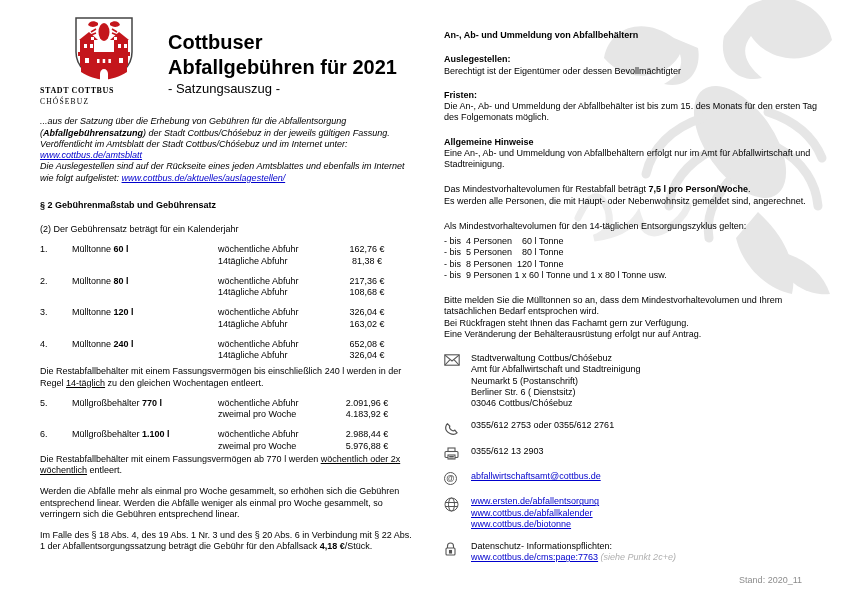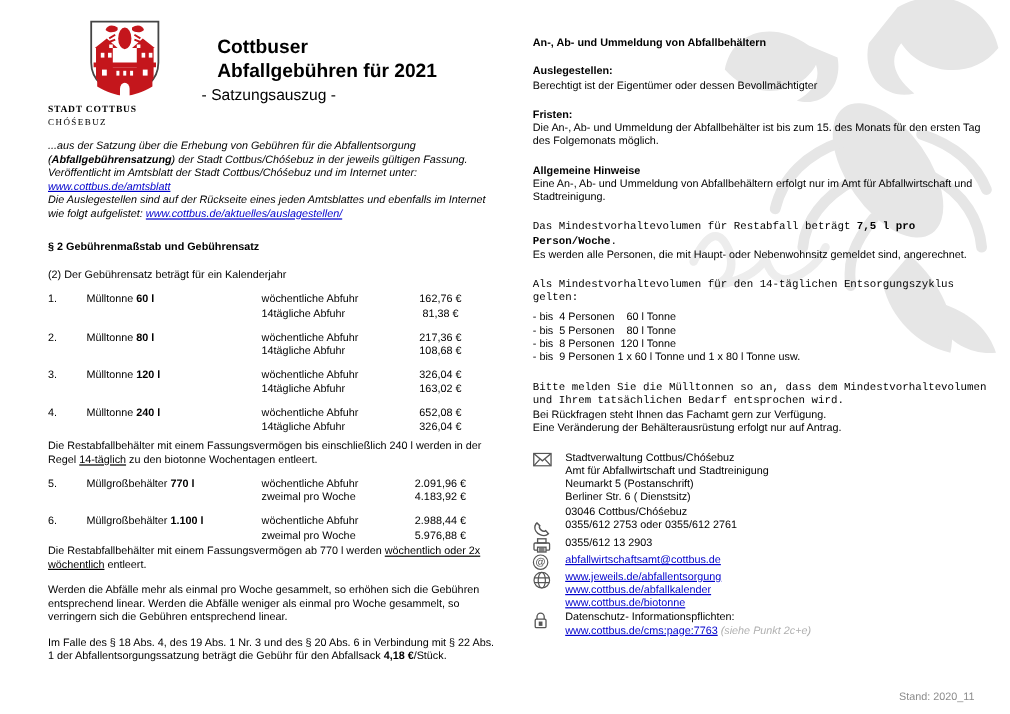--- a/index.html
+++ b/index.html
@@ -13,52 +13,52 @@
   .col-left  { left: 40px; top: 14px; width: 375px; }
   .col-right { left: 444px; top: 30px; width: 380px; }
 
   
   .hdr { display: flex; }
   .logo-block { width: 128px; flex: 0 0 128px; text-align: left; }
   .logo-block svg { display: block; margin: 2px auto 4px auto; }
   .brand1 { font-family: "Liberation Serif", serif; font-weight: bold; font-size: 8px; letter-spacing: 0.6px; }
   .brand2 { font-family: "Liberation Serif", serif; font-size: 7.5px; letter-spacing: 1.2px; margin-top: 1px; }
   .title-block { padding-top: 16px; }
-  .title-line { font-size: 16px; font-weight: bold; line-height: 1.25; margin-left: 13px; }
+  .title-line { font-size: 20px; font-weight: bold; line-height: 1.25; }
   .subtitle { font-size: 13px; margin-top: 1px; }
 
   .intro { font-style: italic; margin-top: 10px; }
   a.lnk { color: #0000cc; text-decoration: underline; }
   .sec-head { font-weight: bold; margin-top: 16px; }
   .kalender-line { margin-top: 13px; }
 
   .fee-item { display: grid; grid-template-columns: 32px 146px 112px 74px; margin-top: 9px; }
   .fee-item .freq { text-align: left; }
   .fee-item .price { text-align: center; }
   .fee-note { margin-top: 5px; }
   .u { text-decoration: underline; }
 
   .para { margin-top: 10px; }
   .para-tight { margin-top: 2px; }
 
   
   .r-head { font-weight: bold; }
   .r-label { font-weight: bold; margin-top: 13px; }
-  .r-gap { margin-top: 14px; font-family: Liberation Mono, monospace; }
+  .r-gap { margin-top: 14px; }
   .vol-list div { white-space: pre; }
 
   .contact { margin-top: 13px; }
-  .c-row { display: flex; }
+  .c-row { display: flex; margin-top: 11px; }
   .c-ico { flex: 0 0 17px; width: 17px; padding-top: 1px; color: #555; }
   .c-ico svg { display: block; }
   .c-txt { margin-left: 10px; }
   .at-circle { display: inline-block; width: 13px; height: 13px; border: 1.2px solid #555; border-radius: 50%;
                font-size: 8.5px; line-height: 11px; text-align: center; font-weight: bold; color: #555; }
   .muted { color: #b0b0b0; font-style: italic; }
-  .stand { position: absolute; right: 30px; bottom: 10px; font-size: 9px; color: #8c8c8c; z-index: 1; }
+  .stand { position: absolute; right: 40px; bottom: 10px; font-size: 9px; color: #8c8c8c; z-index: 1; }
 </style>
 </head>
 <body>
 
 <div class="page">
 
   <svg class="watermark" viewBox="0 0 290 310" aria-hidden="true">
     <g fill="#e6e6e6" stroke="none">
       <path d="M196 6 C232 -14 272 4 280 40 C258 68 216 62 199 36 C188 50 193 64 210 78 C184 84 166 62 172 36 Z"></path>
       <path d="M122 38 C92 16 58 26 52 58 C76 86 116 78 128 54 C132 66 126 76 112 84 C136 90 150 70 146 48 Z"></path>
@@ -167,21 +167,21 @@
       <span><span>Mülltonne </span><b>240 l</b></span>
       <span class="freq">wöchentliche Abfuhr</span>
       <span class="price">652,08 €</span>
       <span></span>
         <span></span>
       <span class="freq">14tägliche Abfuhr</span>
       <span class="price">326,04 €</span>
     </div>
 
     <div class="fee-note">
-      <span>Die Restabfallbehälter mit einem Fassungsvermögen bis einschließlich 240 l werden in der Regel </span><span class="u">14-täglich</span><span> zu den biotonne Wochentagen entleert.</span>
+      <span>Die Restabfallbehälter mit einem Fassungsvermögen bis einschließlich 240 l werden in der Regel </span><span class="u">14-täglich</span><span> zu den gleichen Wochentagen entleert.</span>
     </div>
 
     <div class="fee-item">
       <span>5.</span>
       <span><span>Müllgroßbehälter </span><b>770 l</b></span>
       <span class="freq">wöchentliche Abfuhr</span>
       <span class="price">2.091,96 €</span>
       <span></span>
         <span></span>
       <span class="freq">zweimal pro Woche</span>
@@ -293,21 +293,21 @@
 
       <div class="c-row">
         <span class="c-ico">
           <svg width="15" height="15" viewBox="0 0 15 15" fill="none" stroke="#555" stroke-width="1">
             <circle cx="7.5" cy="7.5" r="6.5"></circle>
             <ellipse cx="7.5" cy="7.5" rx="3" ry="6.5"></ellipse>
             <path d="M1.2 5.5 h12.6 M1.2 9.5 h12.6"></path>
           </svg>
         </span>
         <span class="c-txt">
-          <div><a href="#" class="lnk">www.jeweils.de/abfallentsorgung</a></div>
+          <div><a href="#" class="lnk">www.ersten.de/abfallentsorgung</a></div>
           <div><a href="#" class="lnk">www.cottbus.de/abfallkalender</a></div>
           <div><a href="#" class="lnk">www.cottbus.de/biotonne</a></div>
         </span>
       </div>
 
       <div class="c-row">
         <span class="c-ico">
           <svg width="13" height="15" viewBox="0 0 13 15" fill="none" stroke="#555" stroke-width="1.1">
             <path d="M3.5 6 V4 a3 3 0 0 1 6 0 v2"></path>
             <rect x="2" y="6" width="9" height="7" rx="1"></rect>

